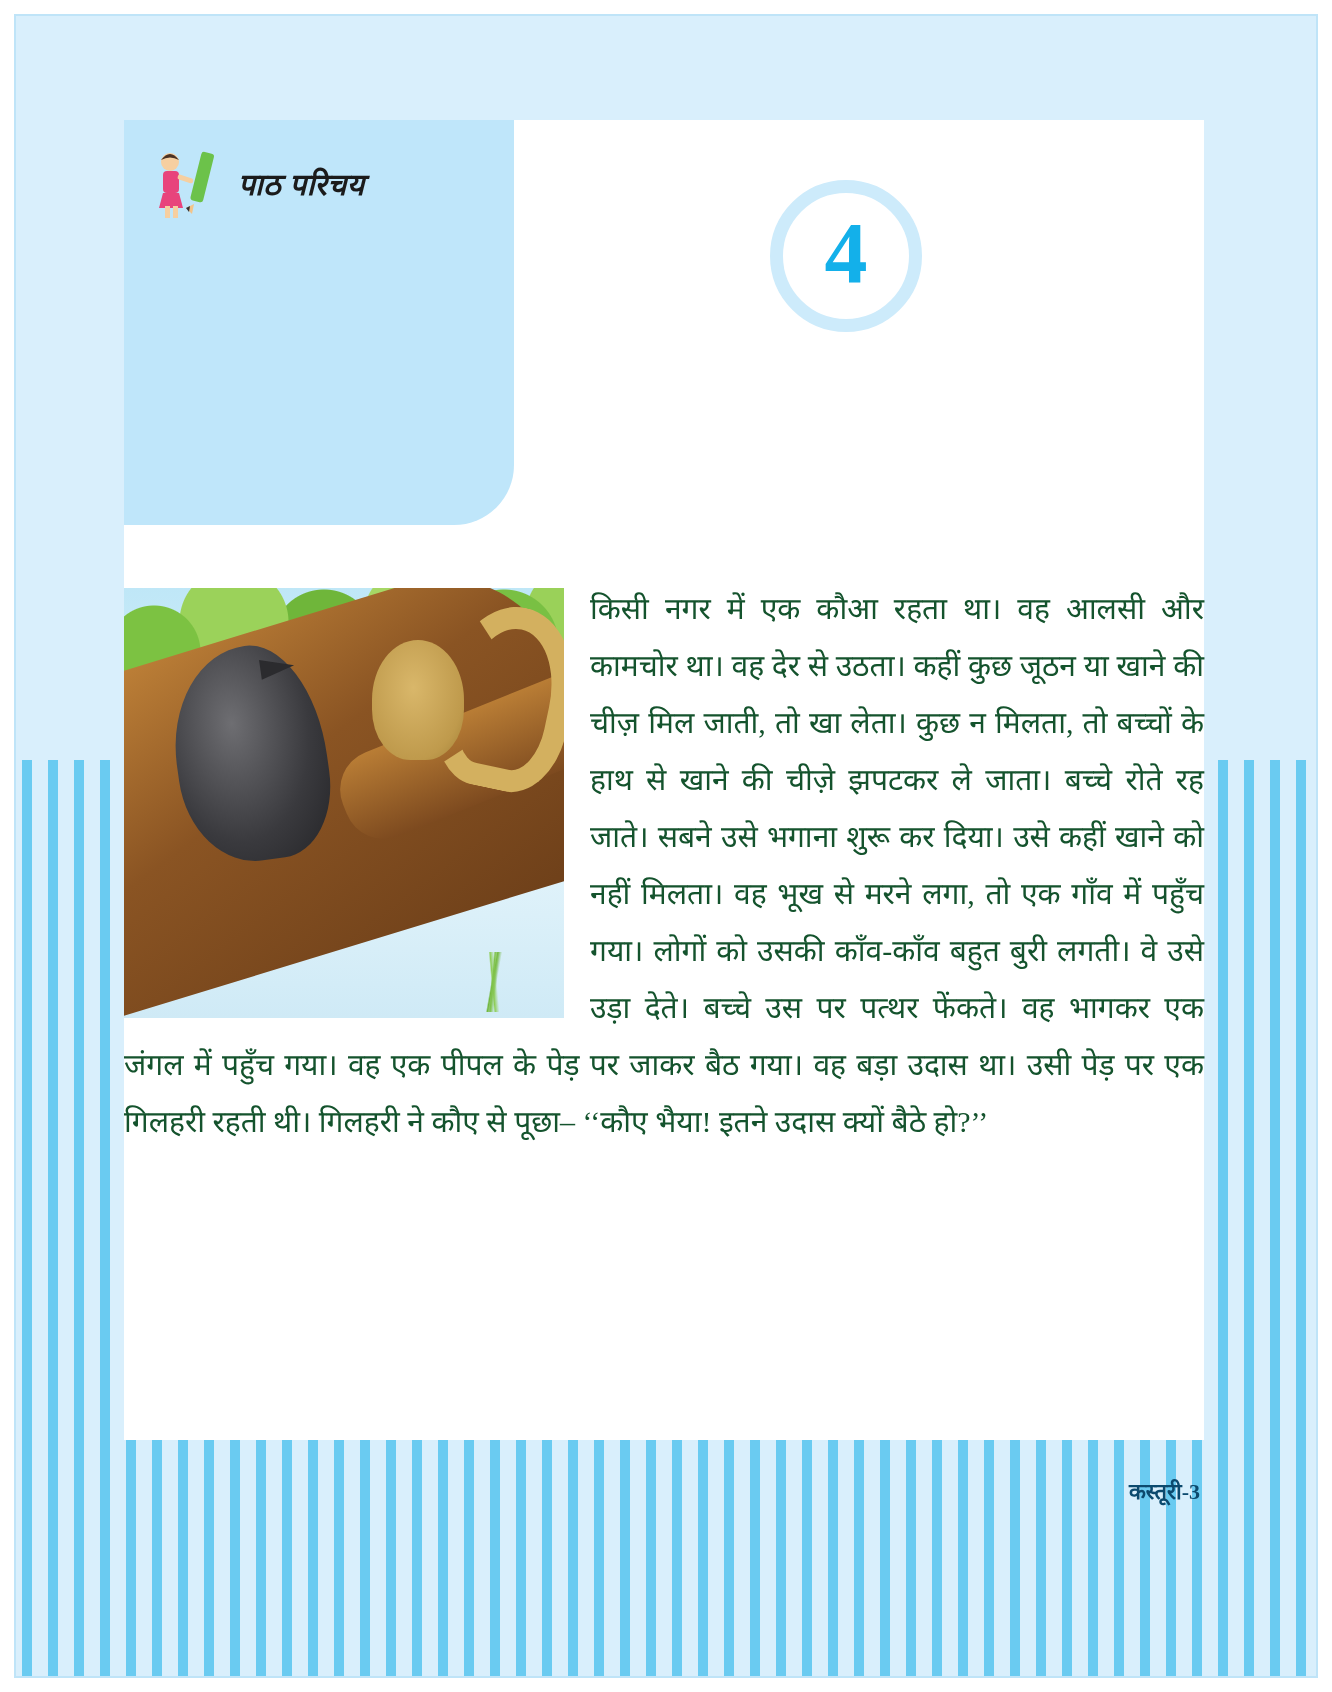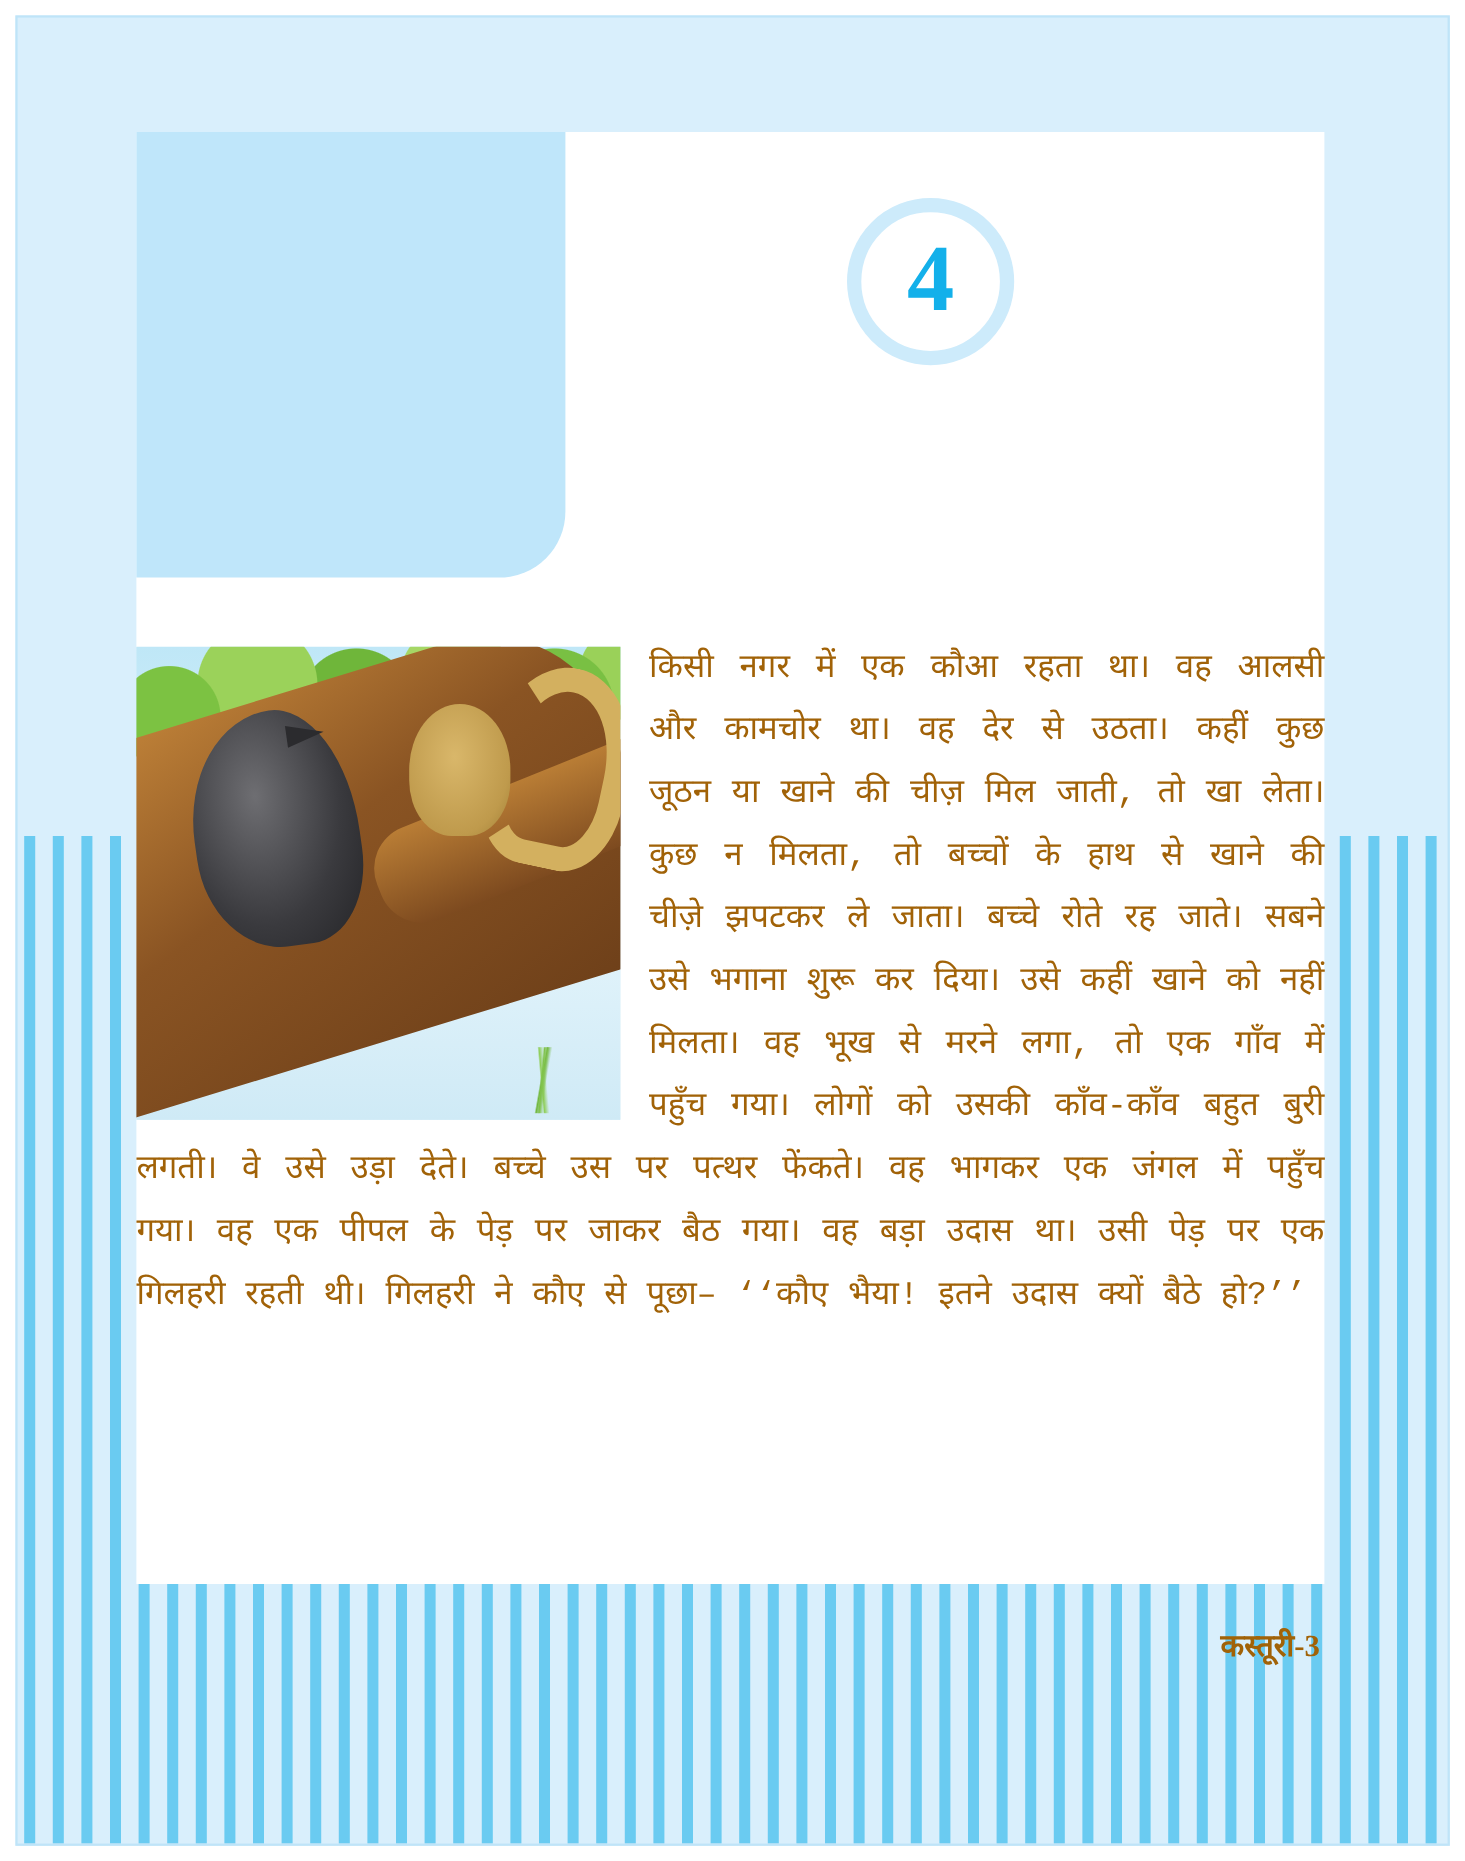--- a/index.html
+++ b/index.html
@@ -151,24 +151,24 @@
   }
 
   
   .body-area {
     position: absolute;
     left: 0px;
     top: 460px;
     width: 1080px;
   }
   .para {
-    font-family: Liberation Mono, monospace;
+    font-family: Liberation Serif, serif;
     font-size: 30px;
     line-height: 57px;
-    color: #a16207;
+    color: #14532d;
     text-align: justify;
     text-justify: inter-word;
     margin: 0;
   }
 
   .illus {
     float: left;
     width: 440px;
     height: 430px;
     margin: 8px 26px 10px 0;
@@ -284,22 +284,22 @@
     font-weight: bold;
     font-size: 36px;
     color: #ffffff;
   }
   .book-mark {
     position: absolute;
     right: 132px;
     top: 1475px;
     font-family: "Liberation Serif", serif;
     font-weight: bold;
-    font-size: 28px;
-    color: #a16207;
+    font-size: 22px;
+    color: #0c4a6e;
   }
 </style>
 </head>
 <body>
 
 <div class="page">
   <div class="outer-frame"></div>
 
   <div class="stripes" id="stripes">
       <div class="stripe" style="left: 6px;"></div>
@@ -352,20 +352,37 @@
       <div class="stripe" style="left: 1228px;"></div>
       <div class="stripe" style="left: 1254px;"></div>
       <div class="stripe" style="left: 1280px;"></div>
     </div>
 
   <div class="sheet">
 
     <div class="header">
 
       <div class="intro-box">
+        <div class="intro-title-row">
+          <div class="pencil-kid">
+            <svg viewBox="0 0 78 74" width="78" height="74">
+              <rect x="46" y="6" width="13" height="50" rx="3" fill="#6cc24a" transform="rotate(14 52 30)"></rect>
+              <polygon points="36,62 44,58 42,68" fill="#f2c48b"></polygon>
+              <polygon points="36,62 40,60 39,66" fill="#333"></polygon>
+              <ellipse cx="20" cy="16" rx="9" ry="9" fill="#f6cfa0"></ellipse>
+              <path d="M11 14 Q20 2 29 14 Q20 9 11 14Z" fill="#4a3224"></path>
+              <rect x="13" y="25" width="16" height="22" rx="4" fill="#e8447c"></rect>
+              <polygon points="13,47 29,47 33,62 9,62" fill="#e8447c"></polygon>
+              <rect x="15" y="60" width="5" height="12" fill="#f6cfa0"></rect>
+              <rect x="23" y="60" width="5" height="12" fill="#f6cfa0"></rect>
+              <rect x="28" y="28" width="16" height="5" rx="2" fill="#f6cfa0" transform="rotate(18 28 30)"></rect>
+            </svg>
+          </div>
+          <div class="intro-title">पाठ परिचय</div>
+        </div>
       </div>
 
       <div class="chapter-area">
         <div class="chapter-circle">
           <span class="chapter-number">4</span>
         </div>
       </div>
 
     </div>
 

